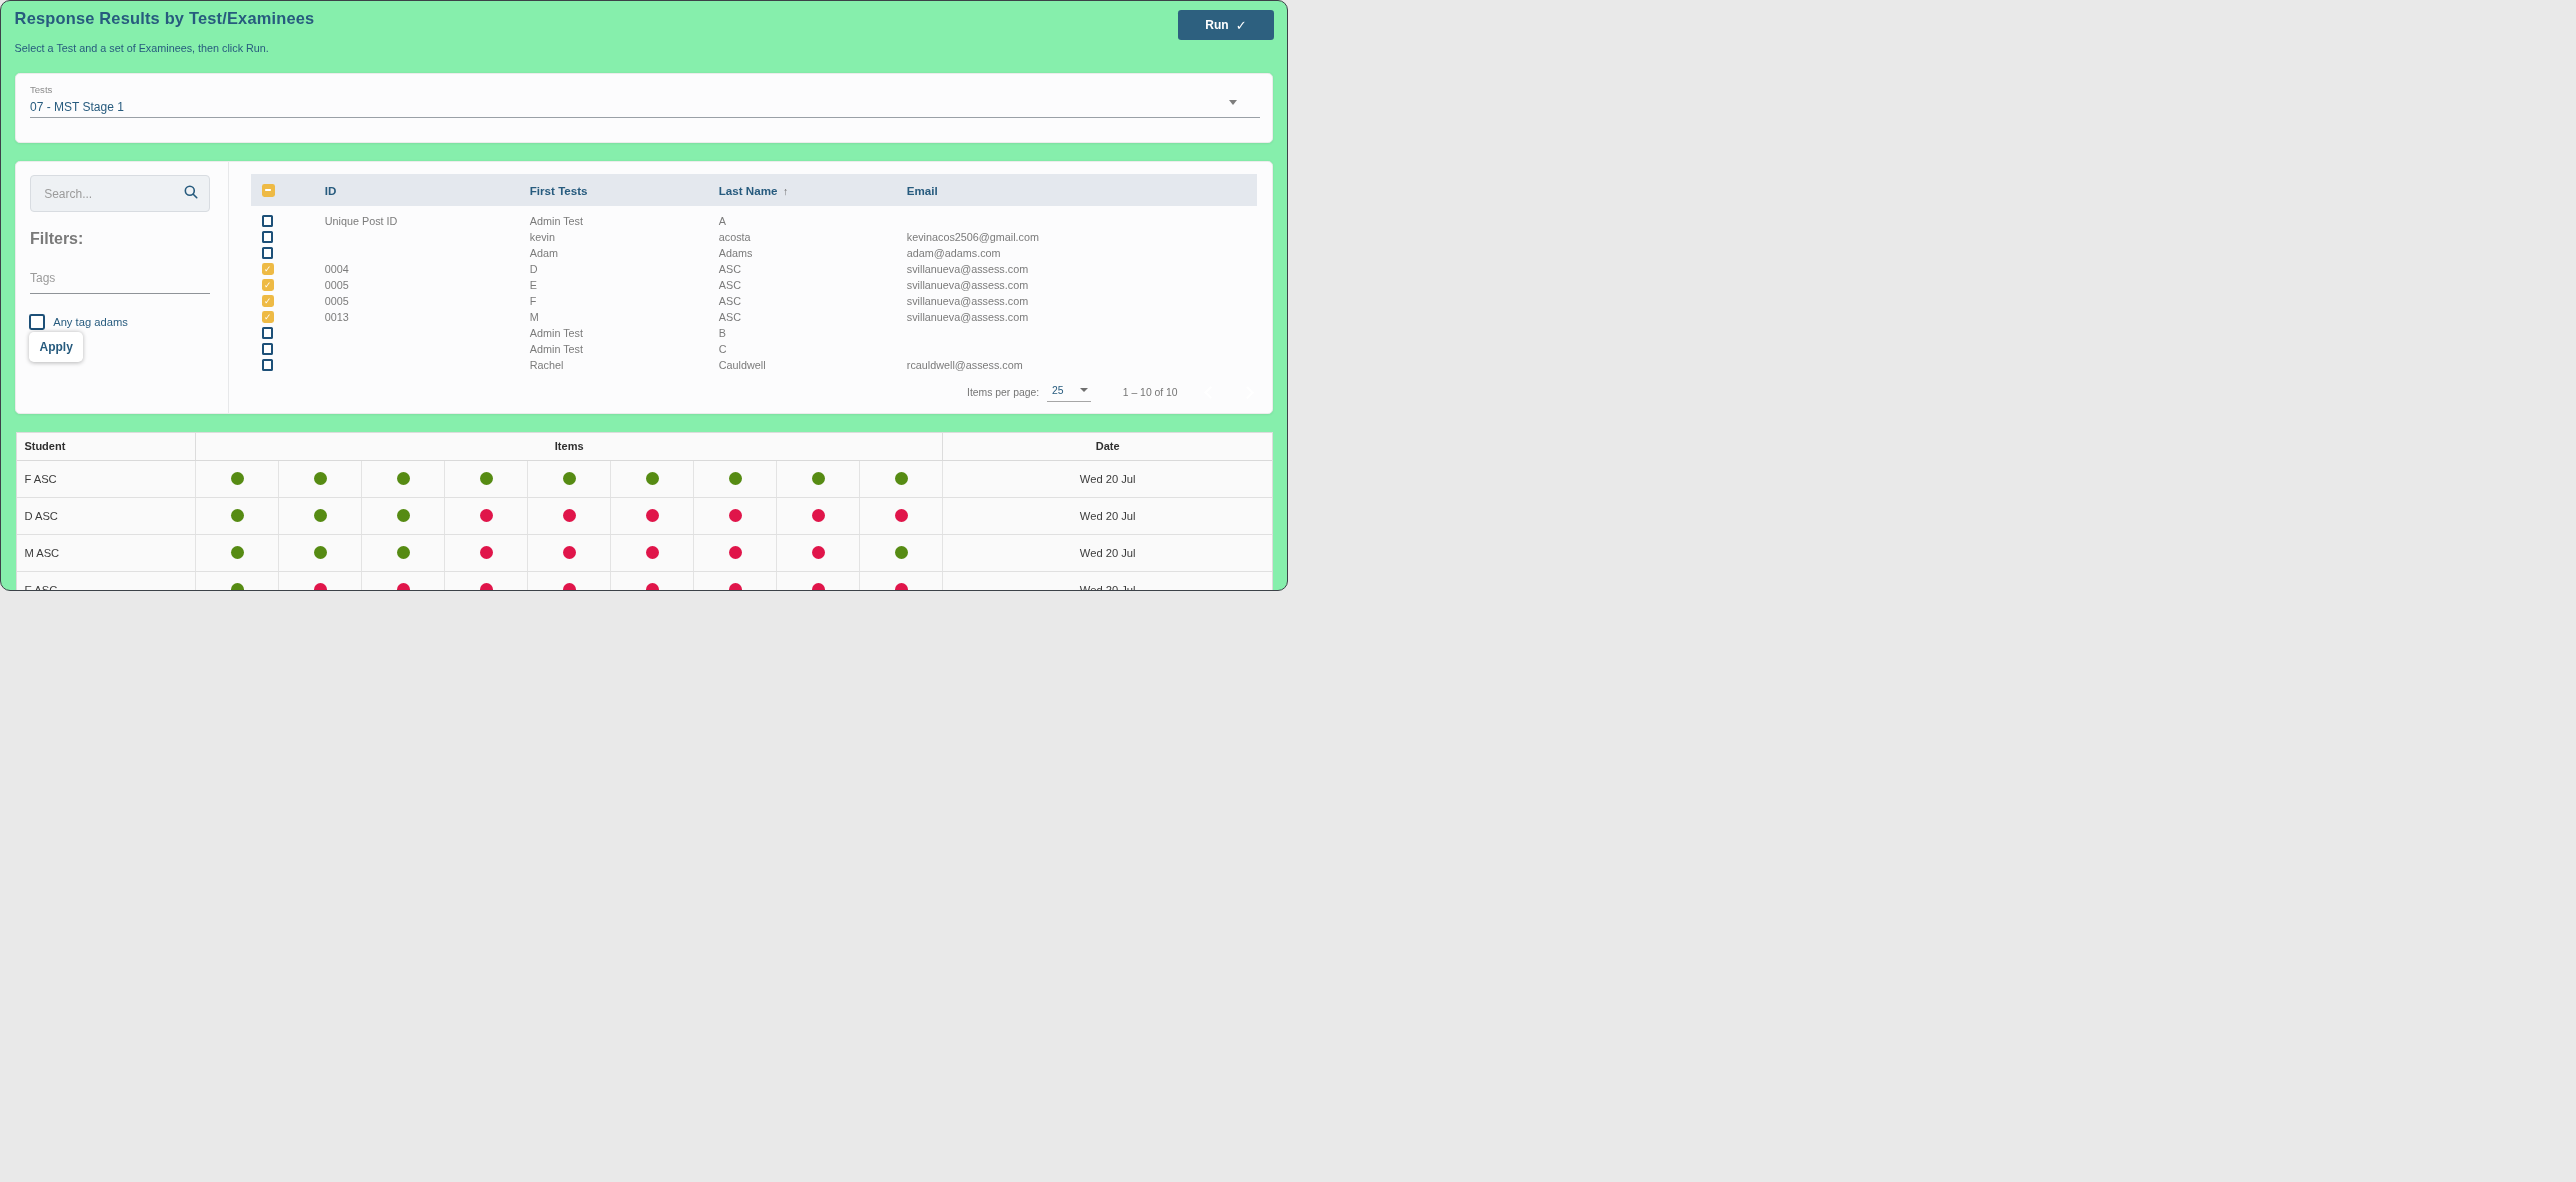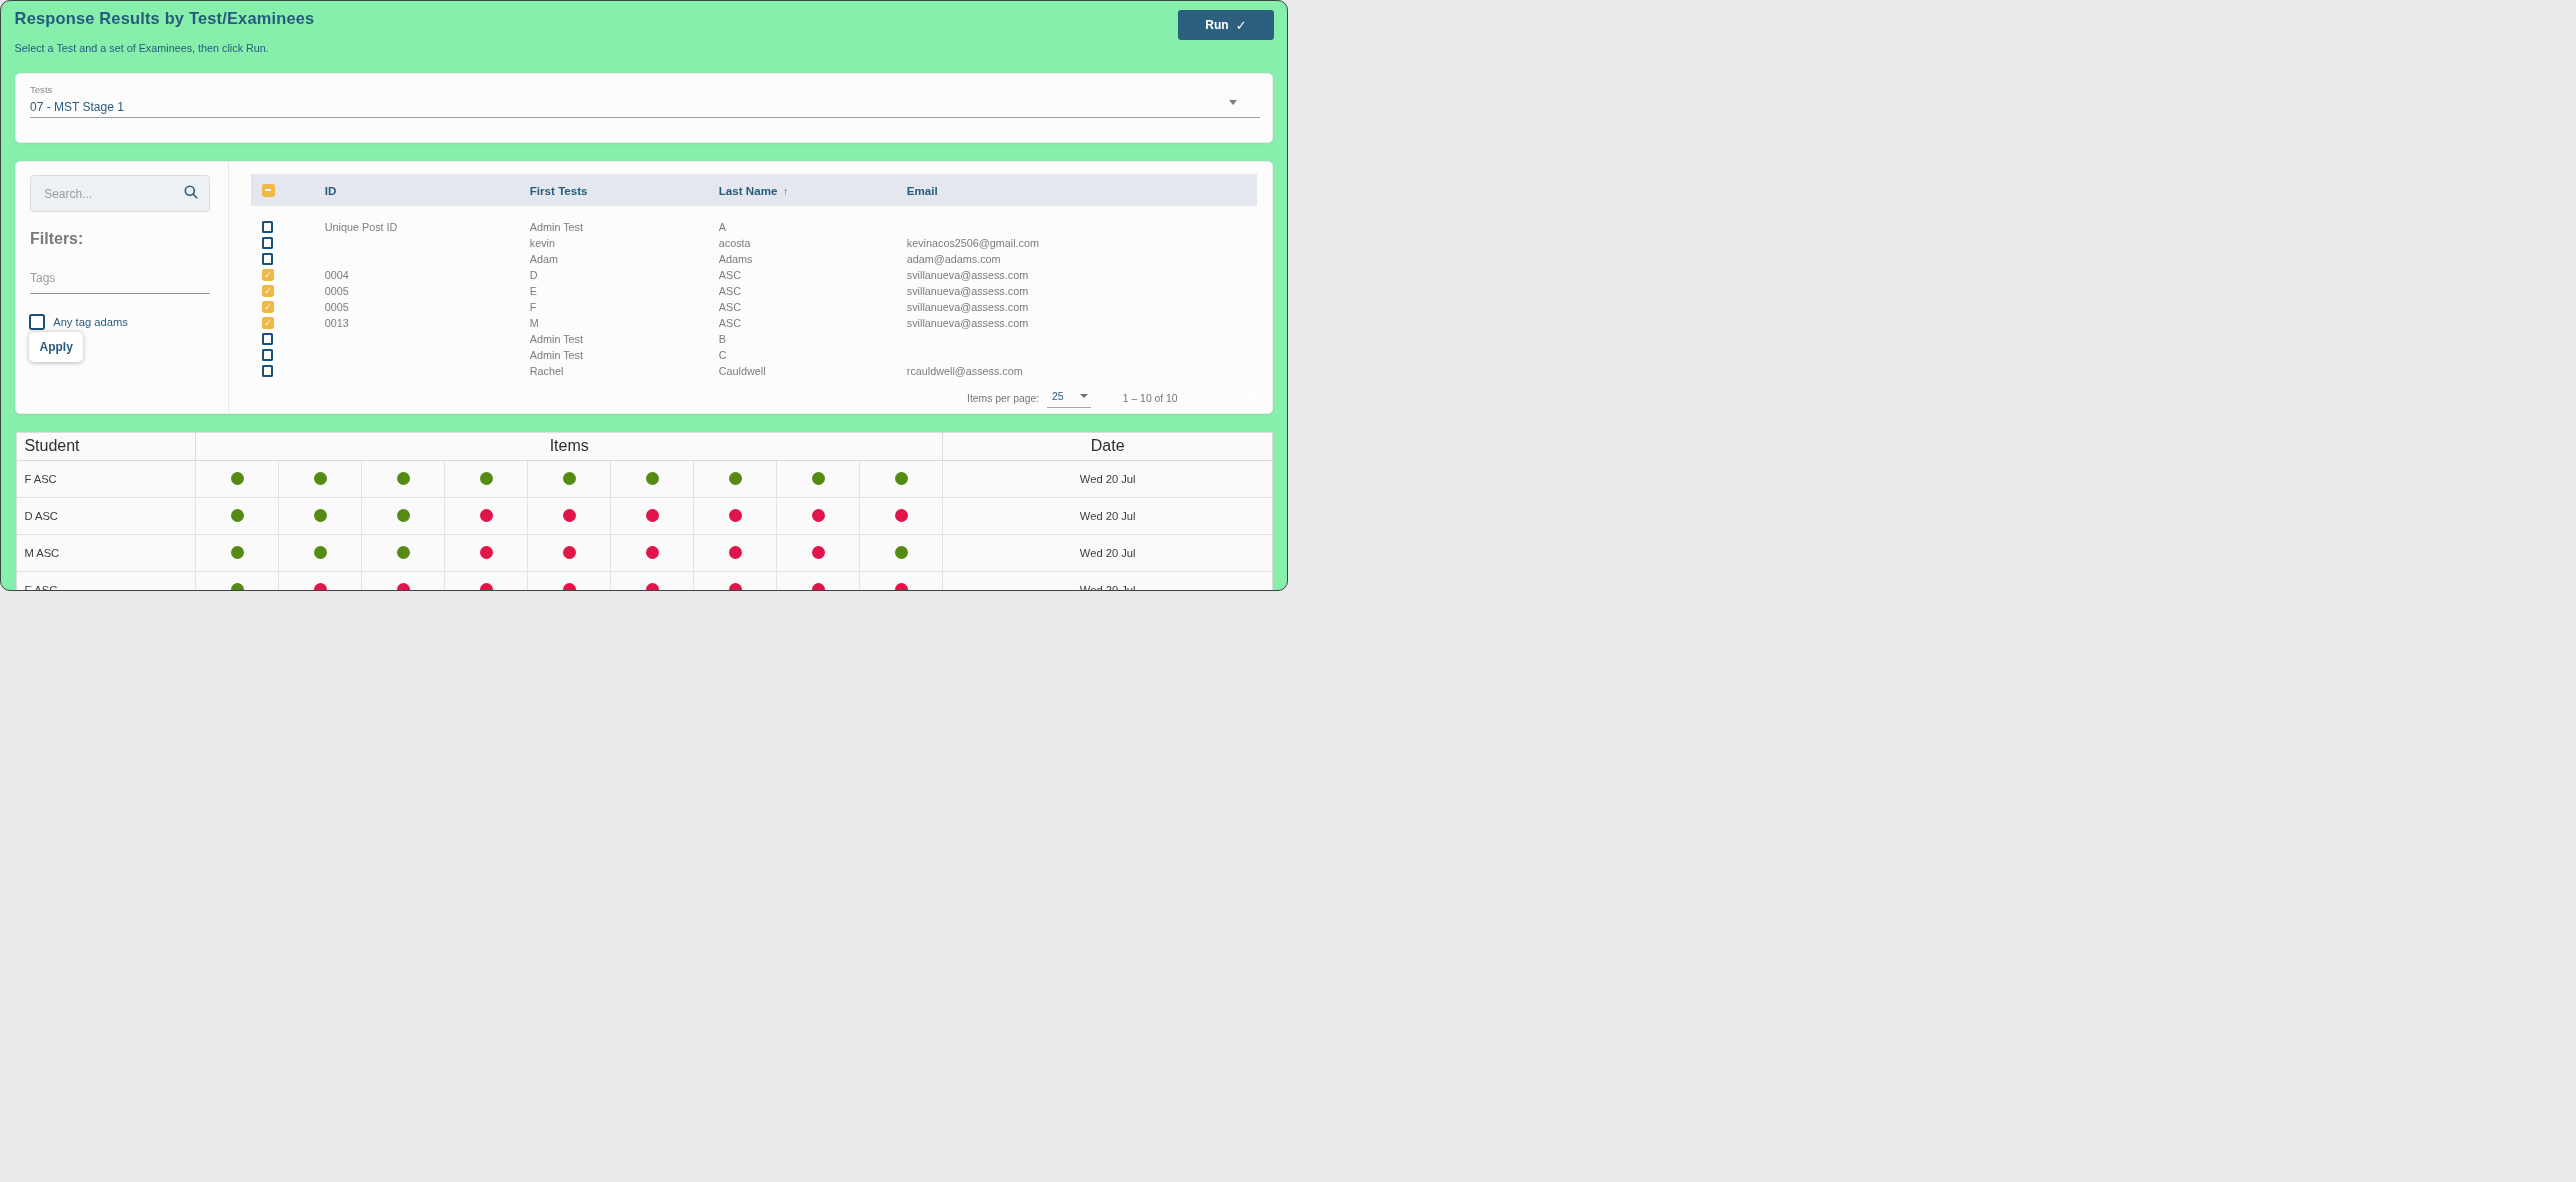--- a/index.html
+++ b/index.html
@@ -65,21 +65,21 @@
   }
   
   .ex-table{position:absolute;left:235px;right:14.4px;top:12px;}
   .ex-grid{display:grid;grid-template-columns:63px 205px 189px 188px 1fr;align-items:center;}
   .ex-head{height:32px;background:#e4e8ee;}
   .ex-hcell{font-size:11.6px;font-weight:700;color:#275b7e;padding-left:11.2px;cursor:pointer;}
   .sort-arrow{font-size:10.4px;font-weight:400;color:#6f6f6f;margin-left:5.6px;}
   .hd-cb{width:13px;height:13px;margin-left:11.2px;background:#eeba45;border-radius:2.4px;
     display:flex;align-items:center;justify-content:center;cursor:pointer;}
   .hd-cb .dash{width:6.4px;height:2px;background:#fff;border-radius:0.8px;}
-  .ex-body{padding-top:13px;}
+  .ex-body{padding-top:7px;}
   .ex-row{height:16px;}
   .ex-cell{font-size:10.8px;color:#7b7b7b;padding-left:11.2px;white-space:nowrap;overflow:hidden;}
   .cb{box-sizing:border-box;margin-left:11.2px;display:flex;align-items:center;justify-content:center;cursor:pointer;}
   .cb-unchecked{width:11.2px;height:11.2px;border:2px solid #1d5078;border-radius:1.6px;background:#fff;}
   .cb-checked{width:12px;height:12px;background:#eeba45;border-radius:2.4px;color:#fff;font-size:8.8px;line-height:1;}
   
   .pager{display:flex;align-items:center;justify-content:flex-end;margin-top:10.4px;padding-right:3.2px;}
   .pager-label{font-size:10.4px;color:#757575;}
   .per-page{display:flex;align-items:center;gap:16px;border-bottom:1.6px solid #a6a6a6;
     padding:1.6px 3.2px 4.8px 4.8px;margin-left:8px;cursor:pointer;}
@@ -88,21 +88,21 @@
   .range-label{font-size:10.4px;color:#757575;margin-left:32px;}
   .pg-btn{background:none;border:none;margin-left:27px;padding:0;cursor:default;width:11.2px;height:11.2px;position:relative;}
   .pg-chevron{position:absolute;top:0.8px;left:1.6px;width:7.2px;height:7.2px;border-left:2.4px solid #fff;border-bottom:2.4px solid #fff;}
   .pg-prev .pg-chevron{transform:rotate(45deg);}
   .pg-next .pg-chevron{transform:rotate(225deg);left:0;}
   
   .results-table{position:absolute;left:15.2px;top:431px;width:1257px;box-sizing:border-box;
     border:0.8px solid #dcdcdc;background:#fafafa;}
   .res-grid{display:grid;grid-template-columns:178px repeat(9,83px) 1fr;align-items:center;}
   .res-head{height:26.5px;border-bottom:0.8px solid #d9d9d9;}
-  .res-hcell{font-size:16px;font-weight:400;color:#2f2f2f;}
+  .res-hcell{font-size:11px;font-weight:700;color:#2f2f2f;}
   .res-h-student{padding-left:7.2px;}
   .res-h-items{grid-column:2 / span 9;text-align:center;border-left:0.8px solid #dcdcdc;align-self:stretch;
     display:flex;align-items:center;justify-content:center;}
   .res-h-date{text-align:left;border-left:0.8px solid #dcdcdc;align-self:stretch;
     display:flex;align-items:center;justify-content:center;}
   .res-row{height:36px;border-top:0.8px solid #e0e0e0;}
   .res-row:first-of-type{border-top:none;}
   .res-student{font-size:11.2px;color:#3b3b3b;padding-left:7.2px;}
   .res-itemcell{align-self:stretch;border-left:0.8px solid #e3e3e3;display:flex;align-items:center;justify-content:center;}
   .dot{width:13px;height:13px;border-radius:50%;}

